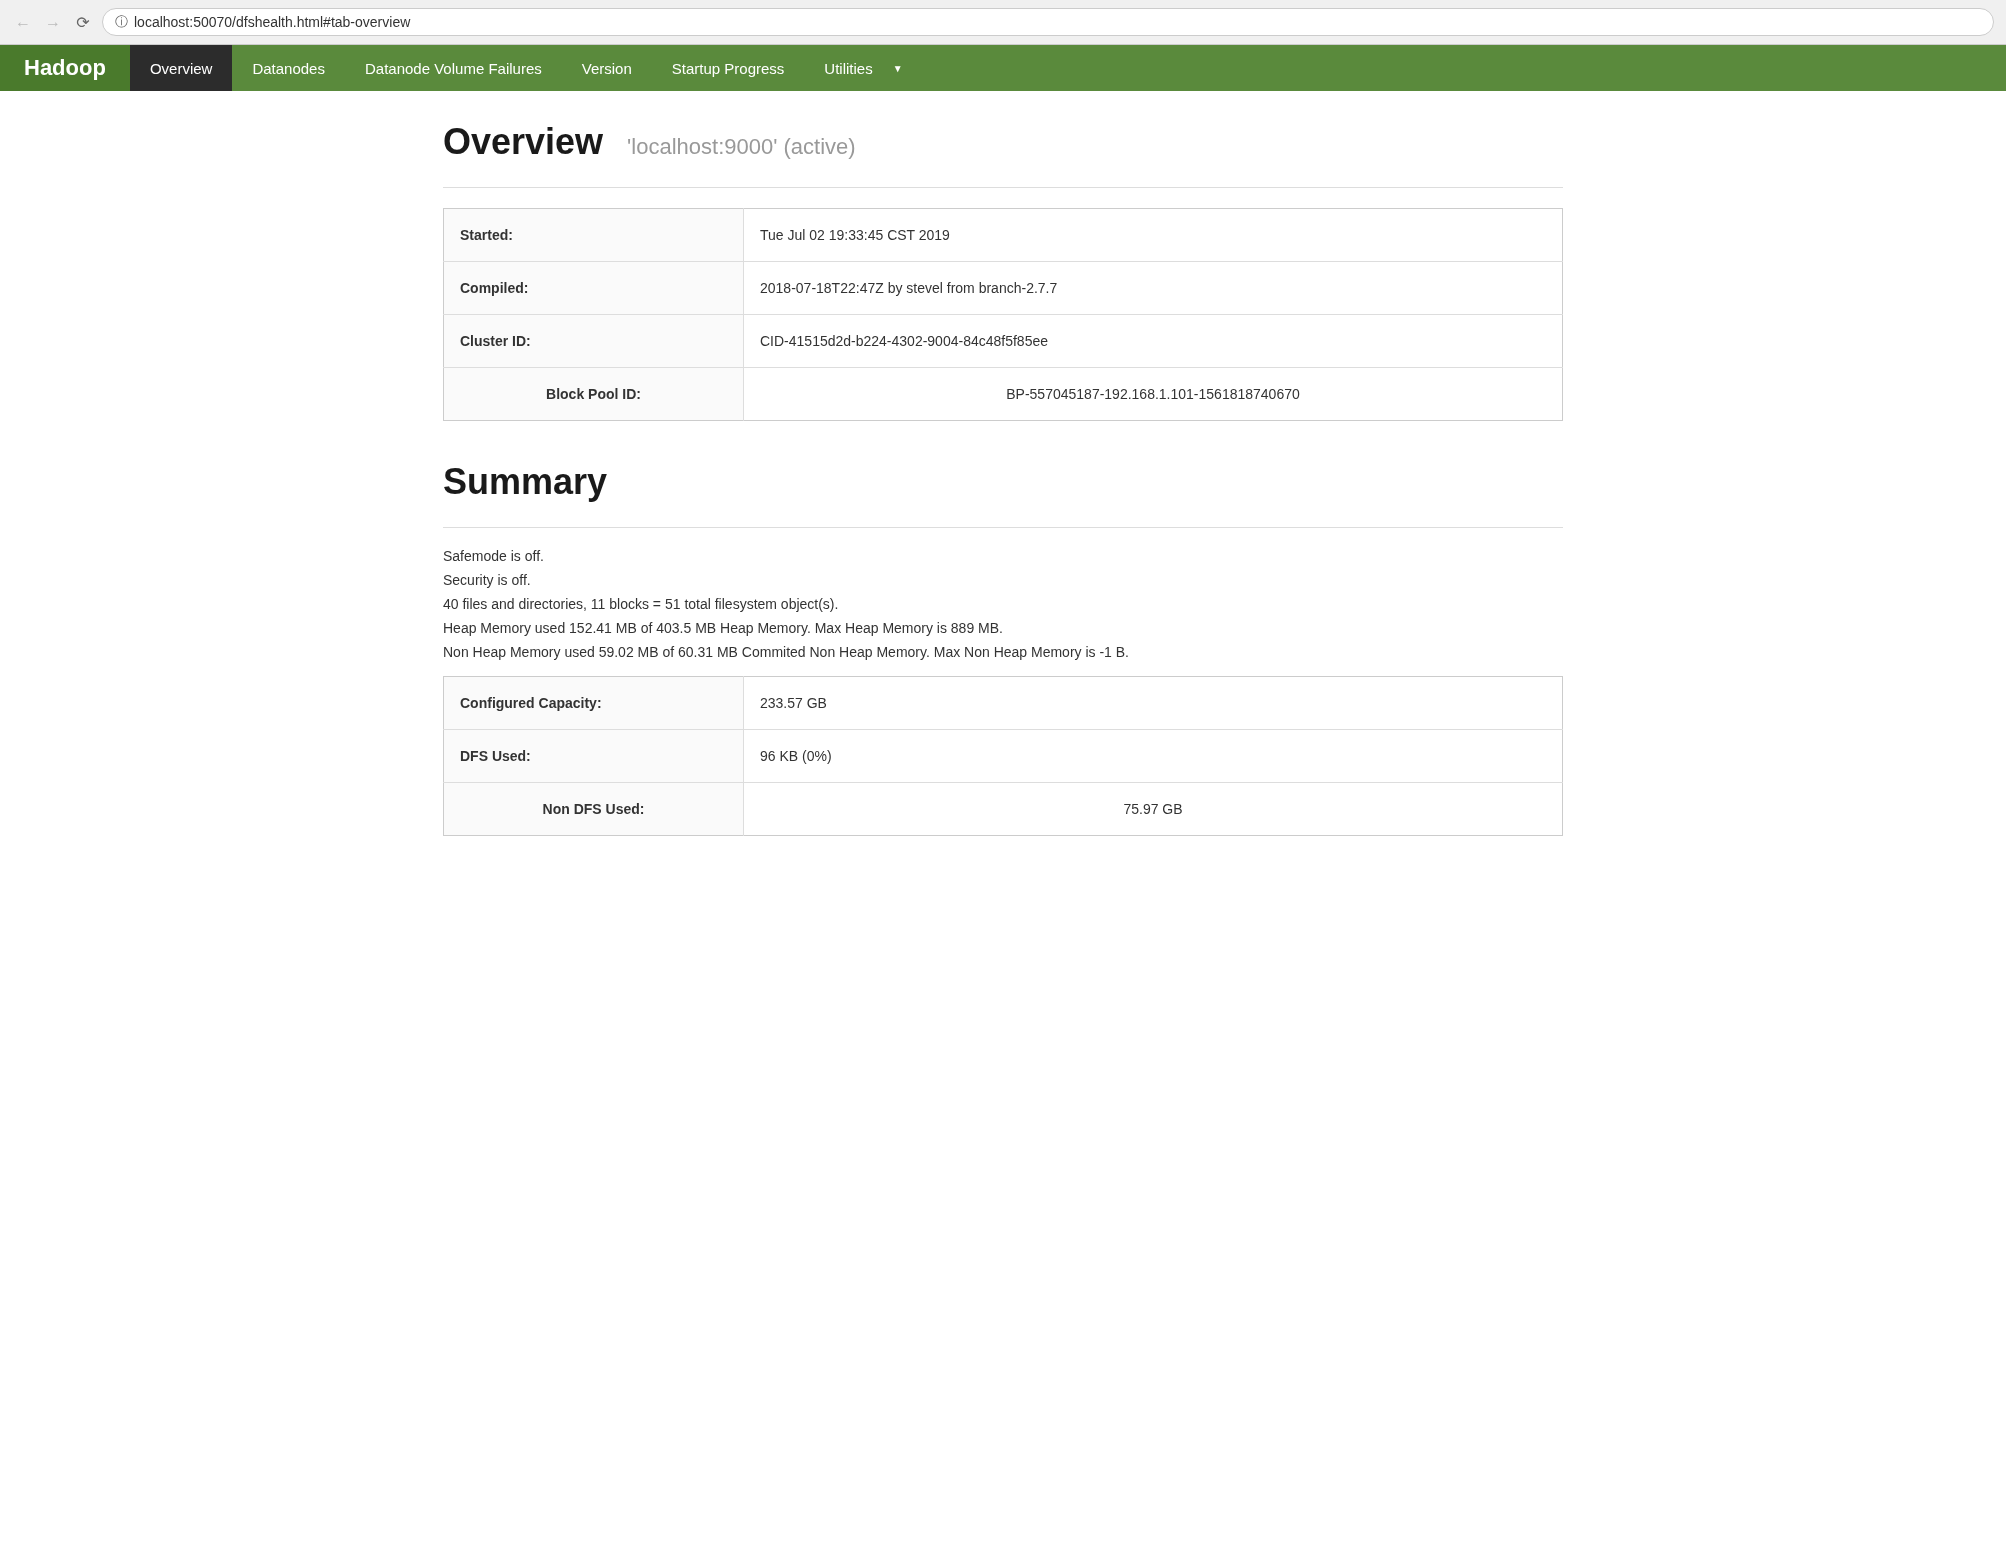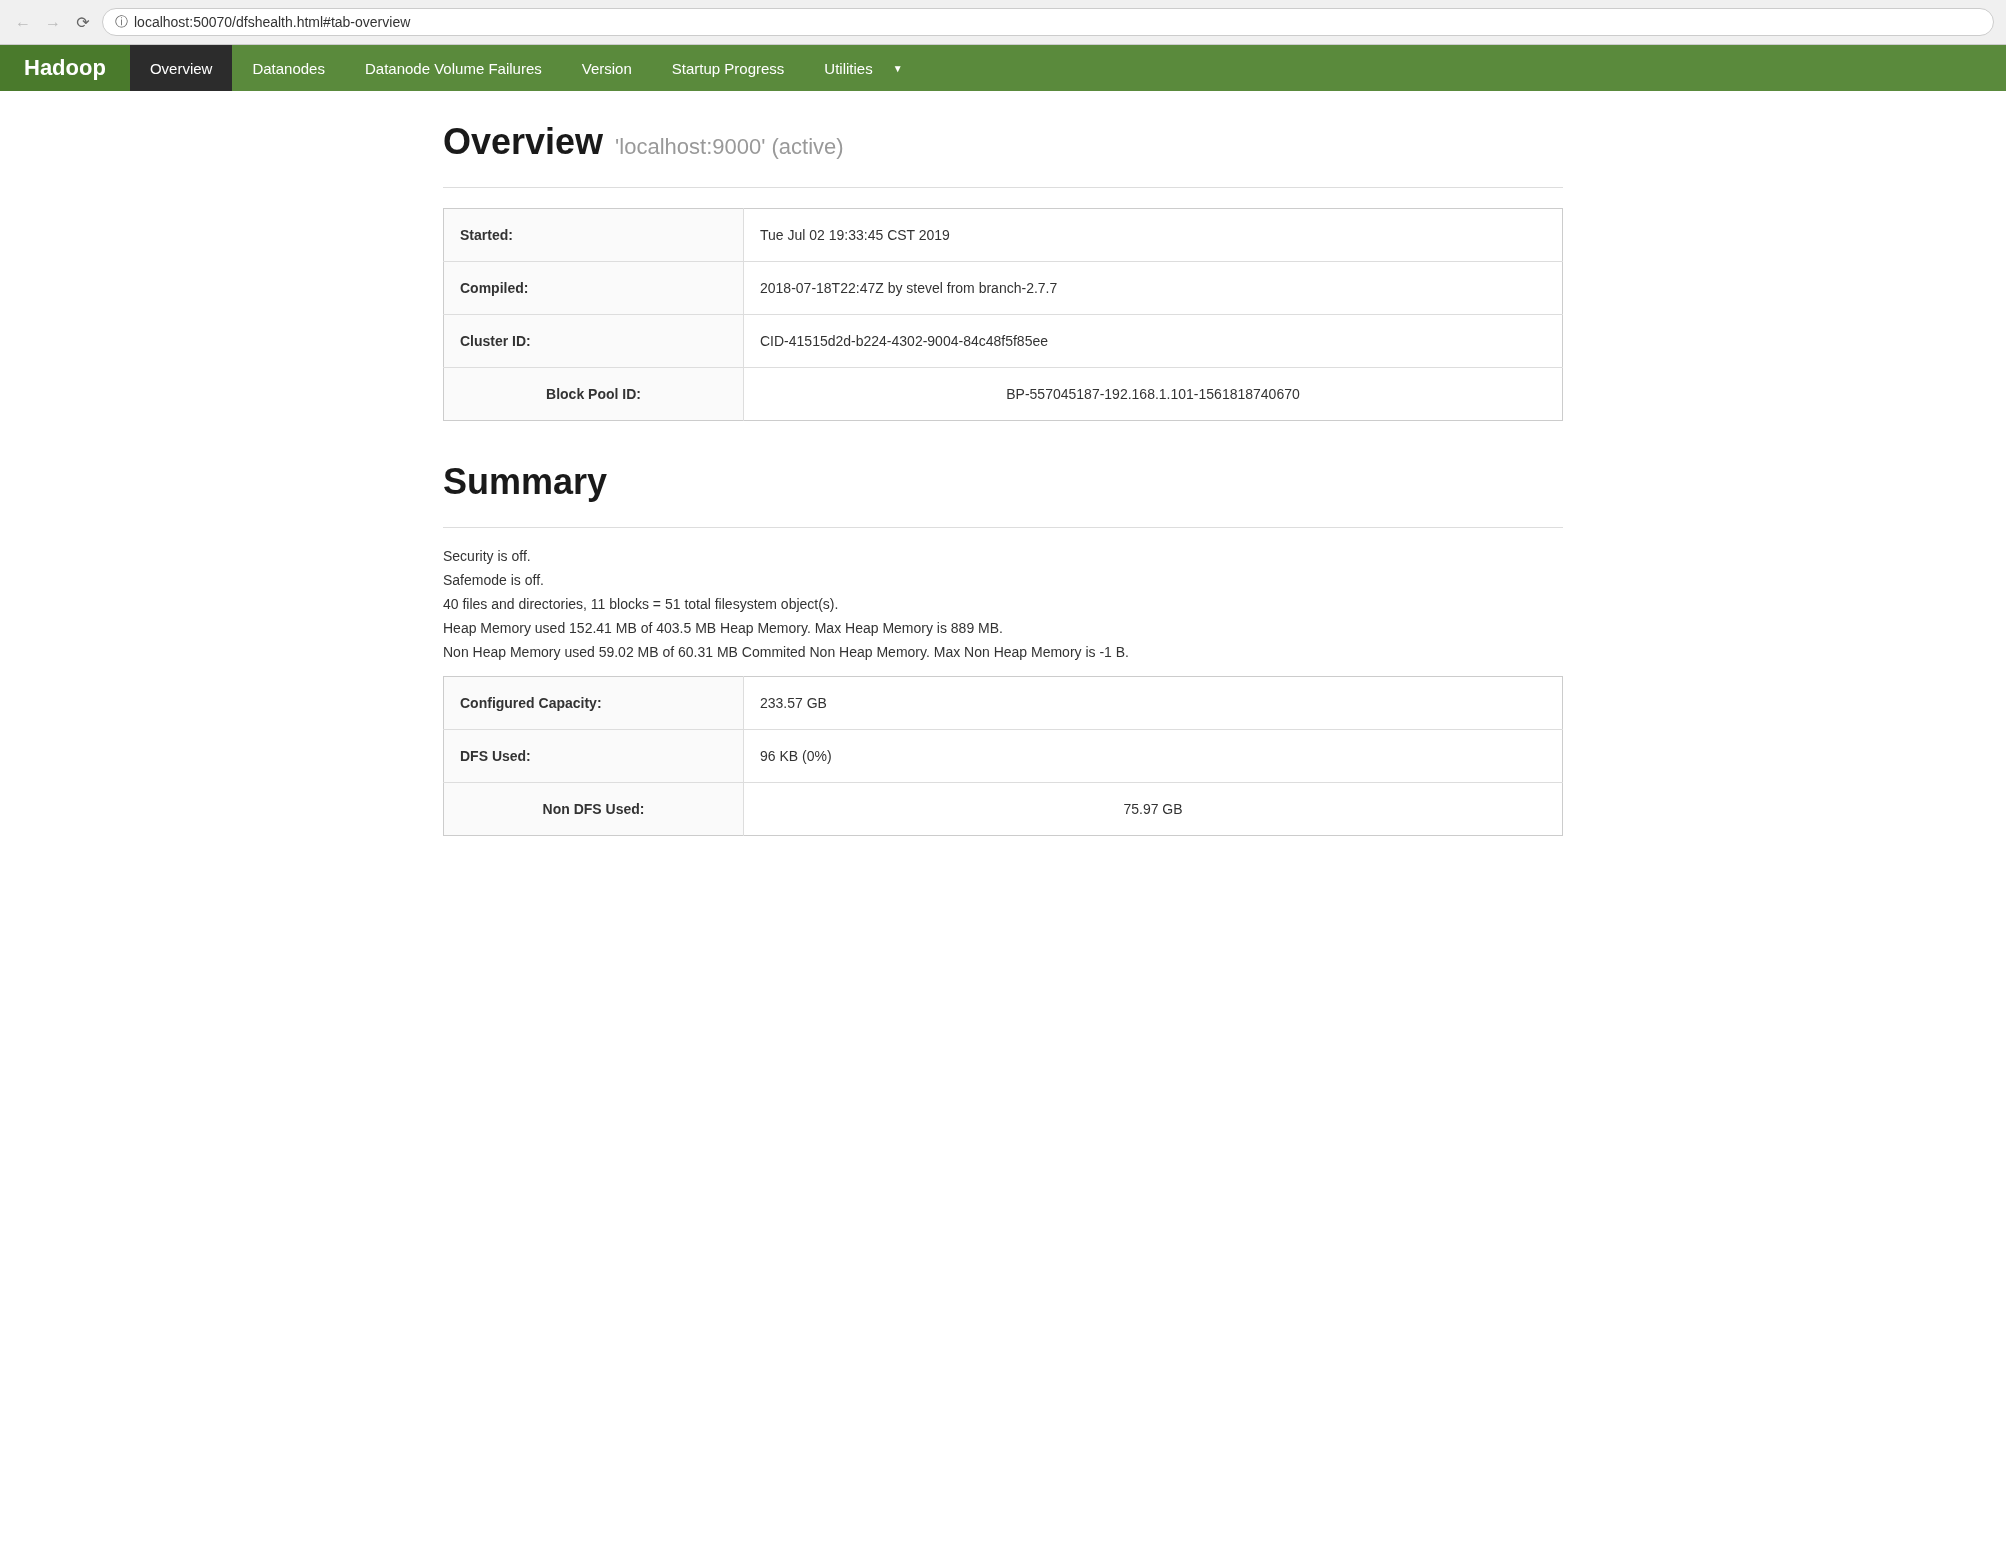--- a/index.html
+++ b/index.html
@@ -117,21 +117,21 @@
       font-size: 36px;
       font-weight: bold;
       color: #1a1a1a;
       margin-bottom: 4px;
     }
 
     .section-subtitle {
       font-size: 22px;
       color: #999;
       font-weight: normal;
-      margin-left: 12px;
+      margin-left: 24px;
     }
 
     .section-header {
       display: flex;
       align-items: baseline;
       margin-bottom: 20px;
     }
 
     .section-divider {
       border: none;
@@ -246,22 +246,22 @@
       </tbody>
     </table>
   </div>
 
   <div>
     <div class="section-header">
       <h2 class="section-title">Summary</h2>
     </div>
     <hr class="section-divider">
     <div class="summary-texts">
+      <p class="summary-text">Safemode is off.</p>
       <p class="summary-text">Security is off.</p>
-      <p class="summary-text">Safemode is off.</p>
       <p class="summary-text">40 files and directories, 11 blocks = 51 total filesystem object(s).</p>
       <p class="summary-text">Heap Memory used 152.41 MB of 403.5 MB Heap Memory. Max Heap Memory is 889 MB.</p>
       <p class="summary-text">Non Heap Memory used 59.02 MB of 60.31 MB Commited Non Heap Memory. Max Non Heap Memory is -1 B.</p>
     </div>
     <table class="info-table">
       <tbody>
         <tr>
           <td>Configured Capacity:</td>
           <td>233.57 GB</td>
         </tr>

